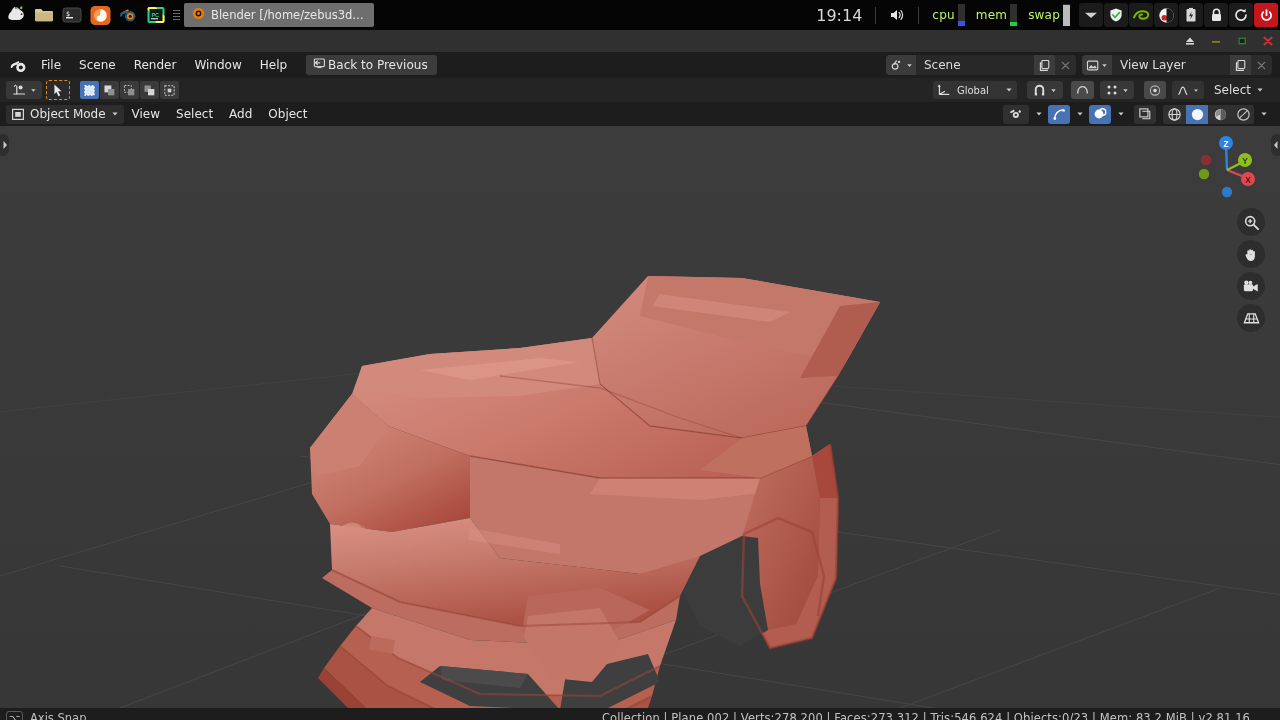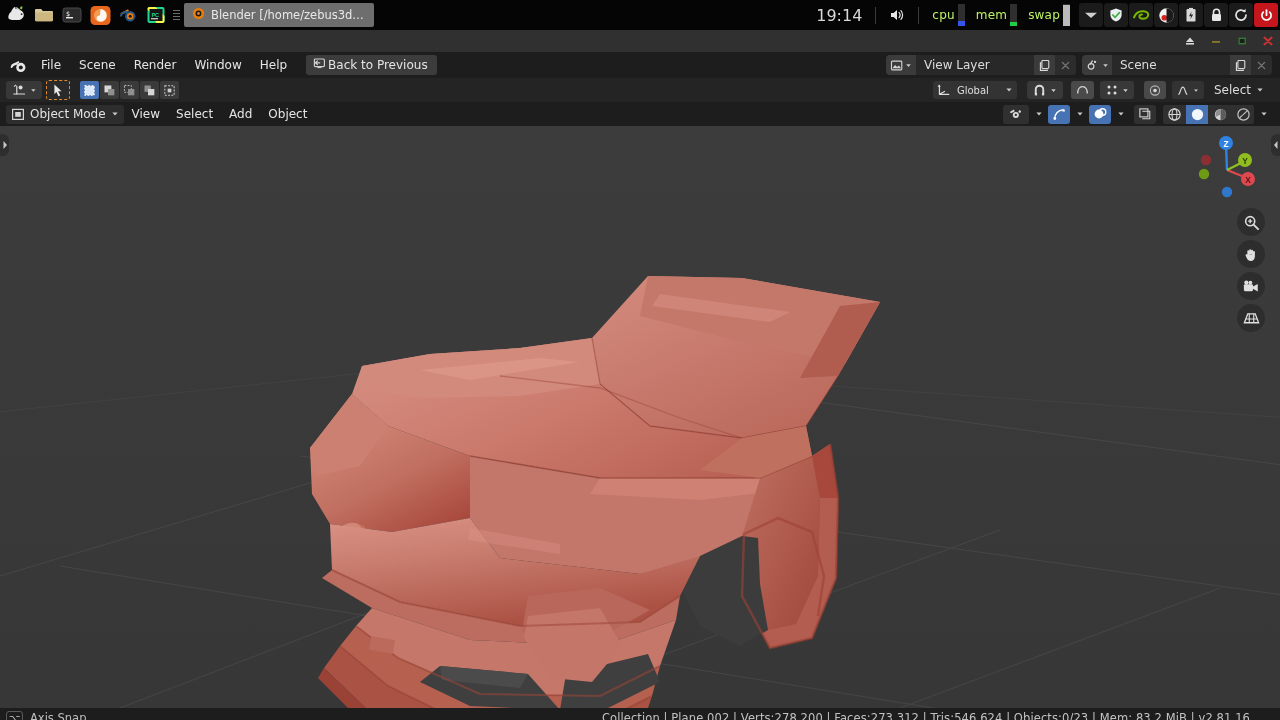--- a/index.html
+++ b/index.html
@@ -400,54 +400,54 @@
             <path d="M7.8 5.8H3.6M5.4 4 3.4 5.8l2 1.8" stroke="#cfcfcf" stroke-width="1.2" fill="none" stroke-linecap="round" stroke-linejoin="round"></path>
             <rect x="5.4" y="10" width="4" height="1.1" fill="#cfcfcf"></rect>
           </svg>
         </span>
         <span>Back to Previous</span>
       </span>
 
       <div class="mb-right">
         <div class="datablock">
           <span class="db-icobtn">
-            <svg width="14" height="13" viewBox="0 0 15 13">
-              <rect x="1.6" y="1.8" width="11" height="9.4" rx="1" fill="none" stroke="#d4d4d4" stroke-width="1.2"></rect>
-              <path d="M2.6 9.4 5.4 6l2.2 2.2L9.6 6.6l2.2 2.8z" fill="#d4d4d4"></path>
+            <svg width="15" height="13" viewBox="0 0 16 13">
+              <circle cx="5.4" cy="7.4" r="3" fill="none" stroke="#d4d4d4" stroke-width="1.3"></circle>
+              <path d="M4.2 5.4 6.8 1.6" stroke="#d4d4d4" stroke-width="1.3" stroke-linecap="round"></path>
+              <circle cx="9.6" cy="2.6" r="1.3" fill="#d4d4d4"></circle>
             </svg>
             <svg width="7" height="7" viewBox="0 0 8 8">
                 <path d="M1.4 2.6 4 5.6l2.6-3z" fill="#c9c9c9"></path>
               </svg>
           </span>
-          <span class="db-field" style="width:118px">View Layer</span>
+          <span class="db-field" style="width:118px">Scene</span>
           <span class="db-btn">
             <svg width="13" height="13" viewBox="0 0 14 14">
               <rect x="4.2" y="1.6" width="7.4" height="8.6" rx="1" fill="none" stroke="#dadada" stroke-width="1.2"></rect>
               <path d="M3.6 4.2H2.6v8h7.4v-1" fill="none" stroke="#dadada" stroke-width="1.2"></path>
             </svg>
           </span>
           <span class="db-btn dim">
             <svg width="11" height="11" viewBox="0 0 12 12">
                 <path d="M2.6 2.6 9.4 9.4M9.4 2.6 2.6 9.4" stroke="#767676" stroke-width="1.5" stroke-linecap="round"></path>
               </svg>
           </span>
         </div>
 
         <div class="datablock">
           <span class="db-icobtn">
-            <svg width="15" height="13" viewBox="0 0 16 13">
-              <circle cx="5.4" cy="7.4" r="3" fill="none" stroke="#d4d4d4" stroke-width="1.3"></circle>
-              <path d="M4.2 5.4 6.8 1.6" stroke="#d4d4d4" stroke-width="1.3" stroke-linecap="round"></path>
-              <circle cx="9.6" cy="2.6" r="1.3" fill="#d4d4d4"></circle>
+            <svg width="14" height="13" viewBox="0 0 15 13">
+              <rect x="1.6" y="1.8" width="11" height="9.4" rx="1" fill="none" stroke="#d4d4d4" stroke-width="1.2"></rect>
+              <path d="M2.6 9.4 5.4 6l2.2 2.2L9.6 6.6l2.2 2.8z" fill="#d4d4d4"></path>
             </svg>
             <svg width="7" height="7" viewBox="0 0 8 8">
                 <path d="M1.4 2.6 4 5.6l2.6-3z" fill="#c9c9c9"></path>
               </svg>
           </span>
-          <span class="db-field" style="width:118px">Scene</span>
+          <span class="db-field" style="width:118px">View Layer</span>
           <span class="db-btn">
             <svg width="13" height="13" viewBox="0 0 14 14">
               <rect x="4.2" y="1.6" width="7.4" height="8.6" rx="1" fill="none" stroke="#dadada" stroke-width="1.2"></rect>
               <path d="M3.6 4.2H2.6v8h7.4v-1" fill="none" stroke="#dadada" stroke-width="1.2"></path>
             </svg>
           </span>
           <span class="db-btn dim">
             <svg width="11" height="11" viewBox="0 0 12 12">
                 <path d="M2.6 2.6 9.4 9.4M9.4 2.6 2.6 9.4" stroke="#767676" stroke-width="1.5" stroke-linecap="round"></path>
               </svg>

